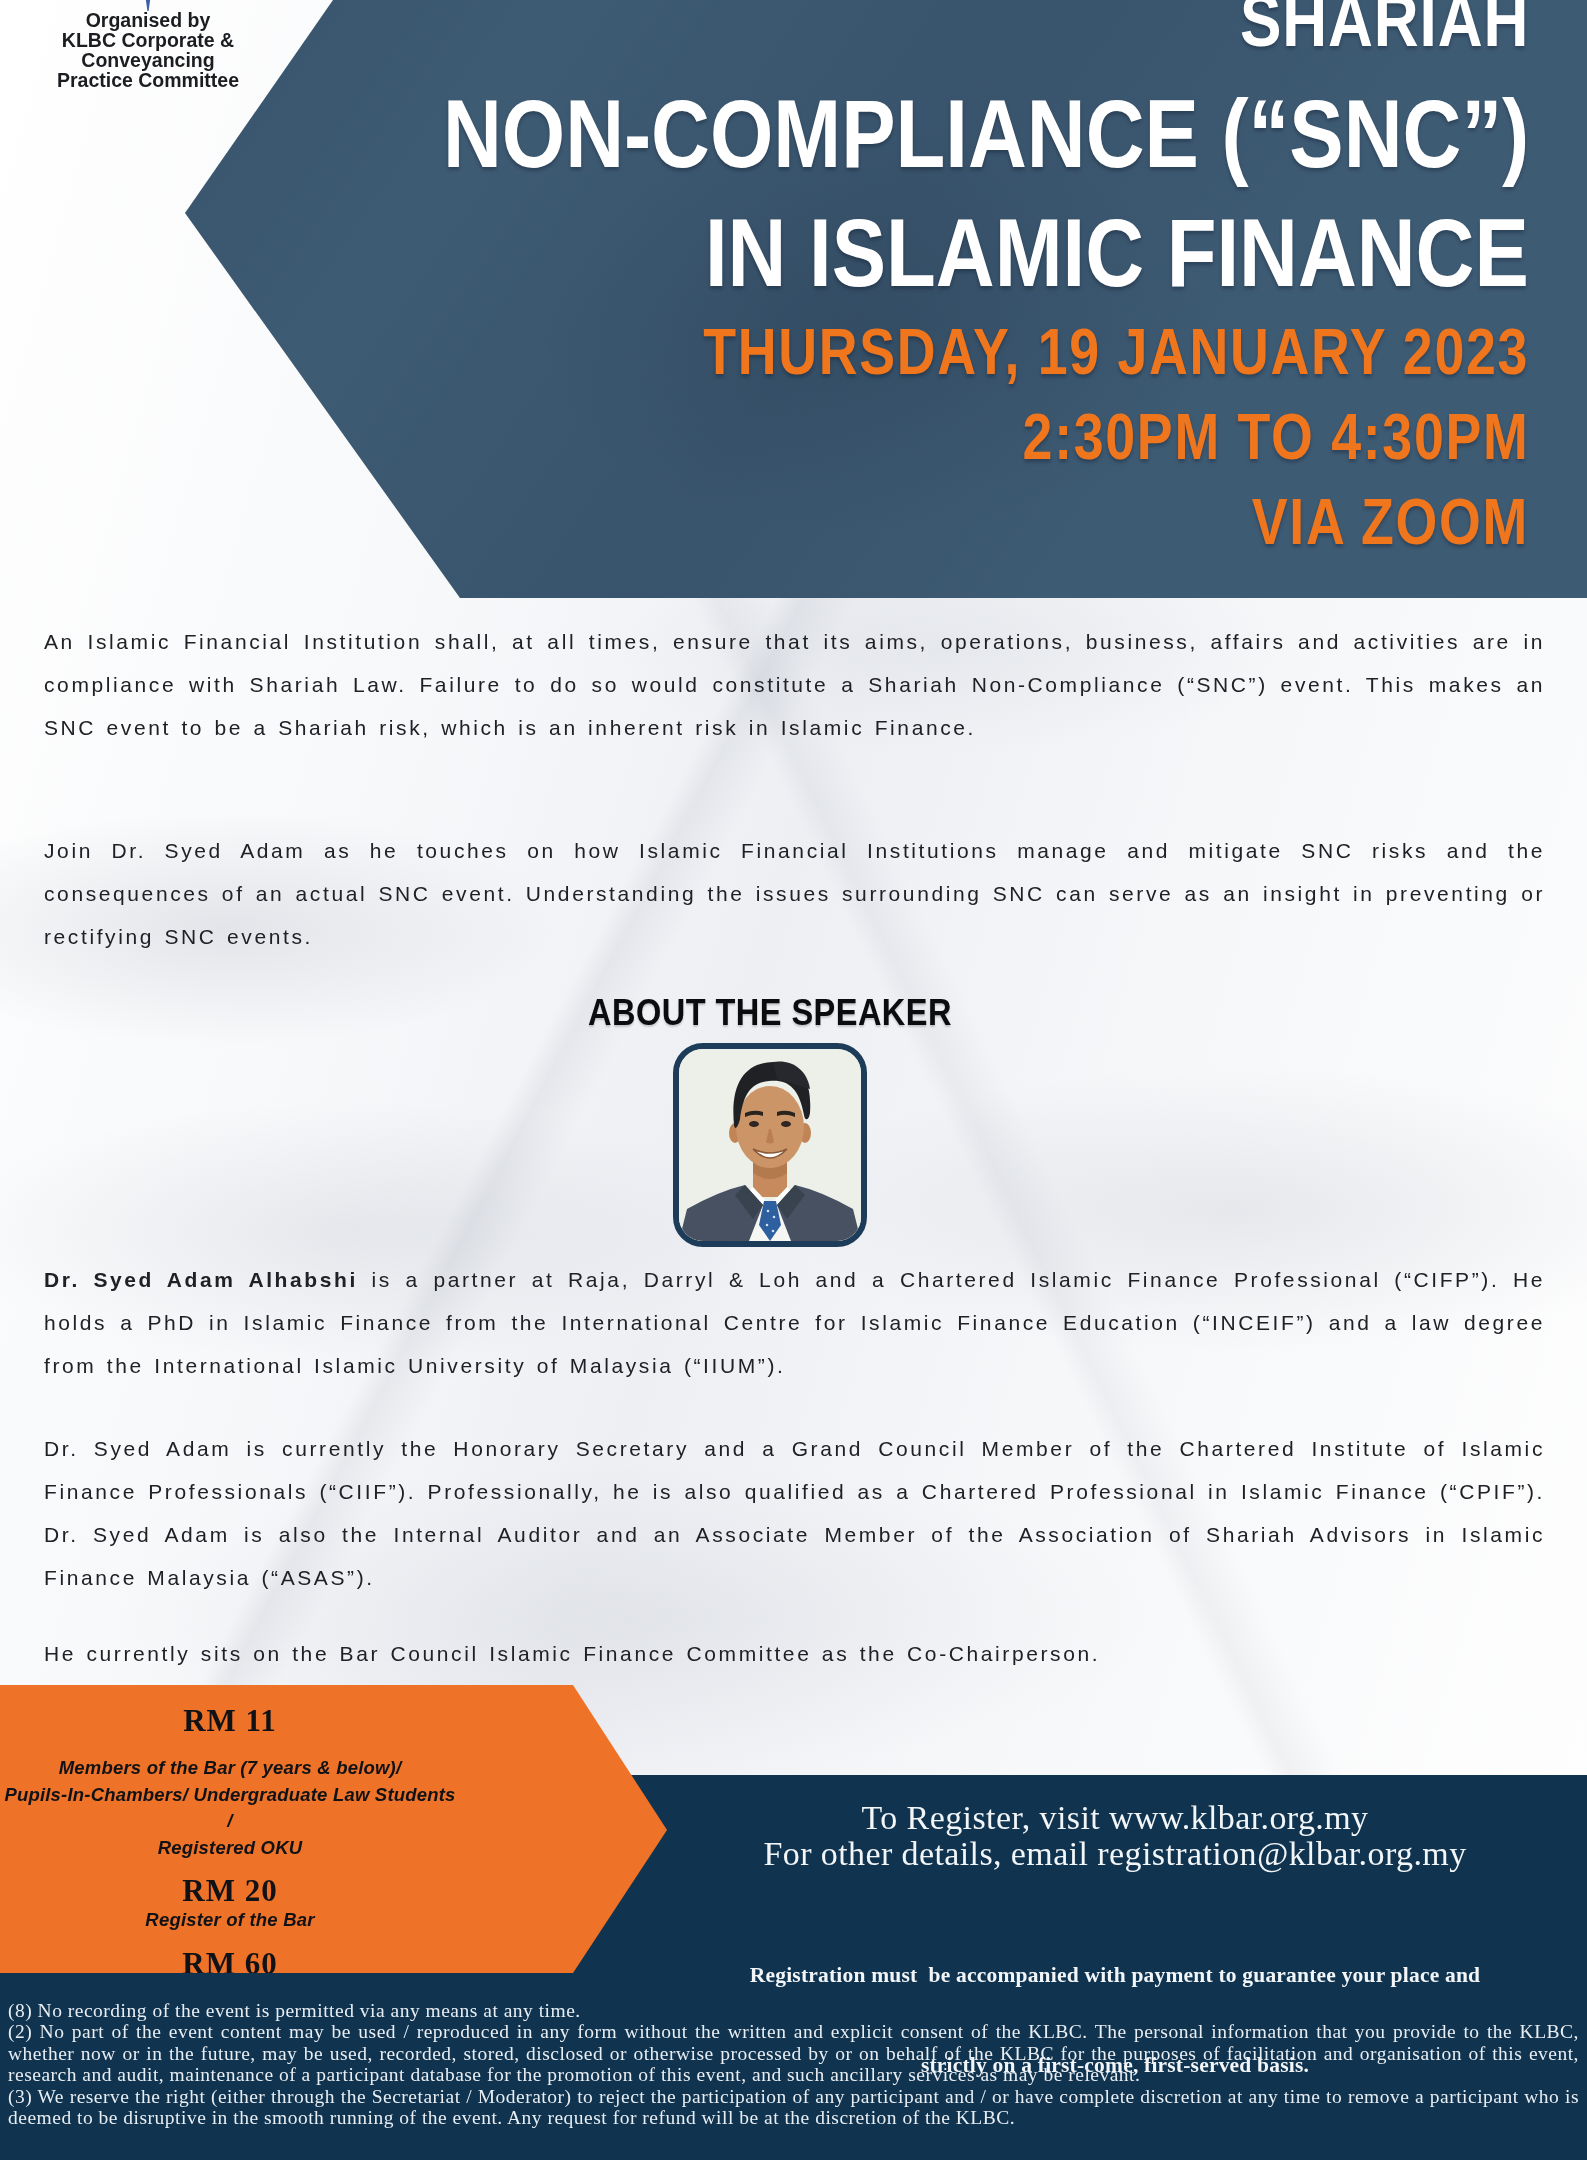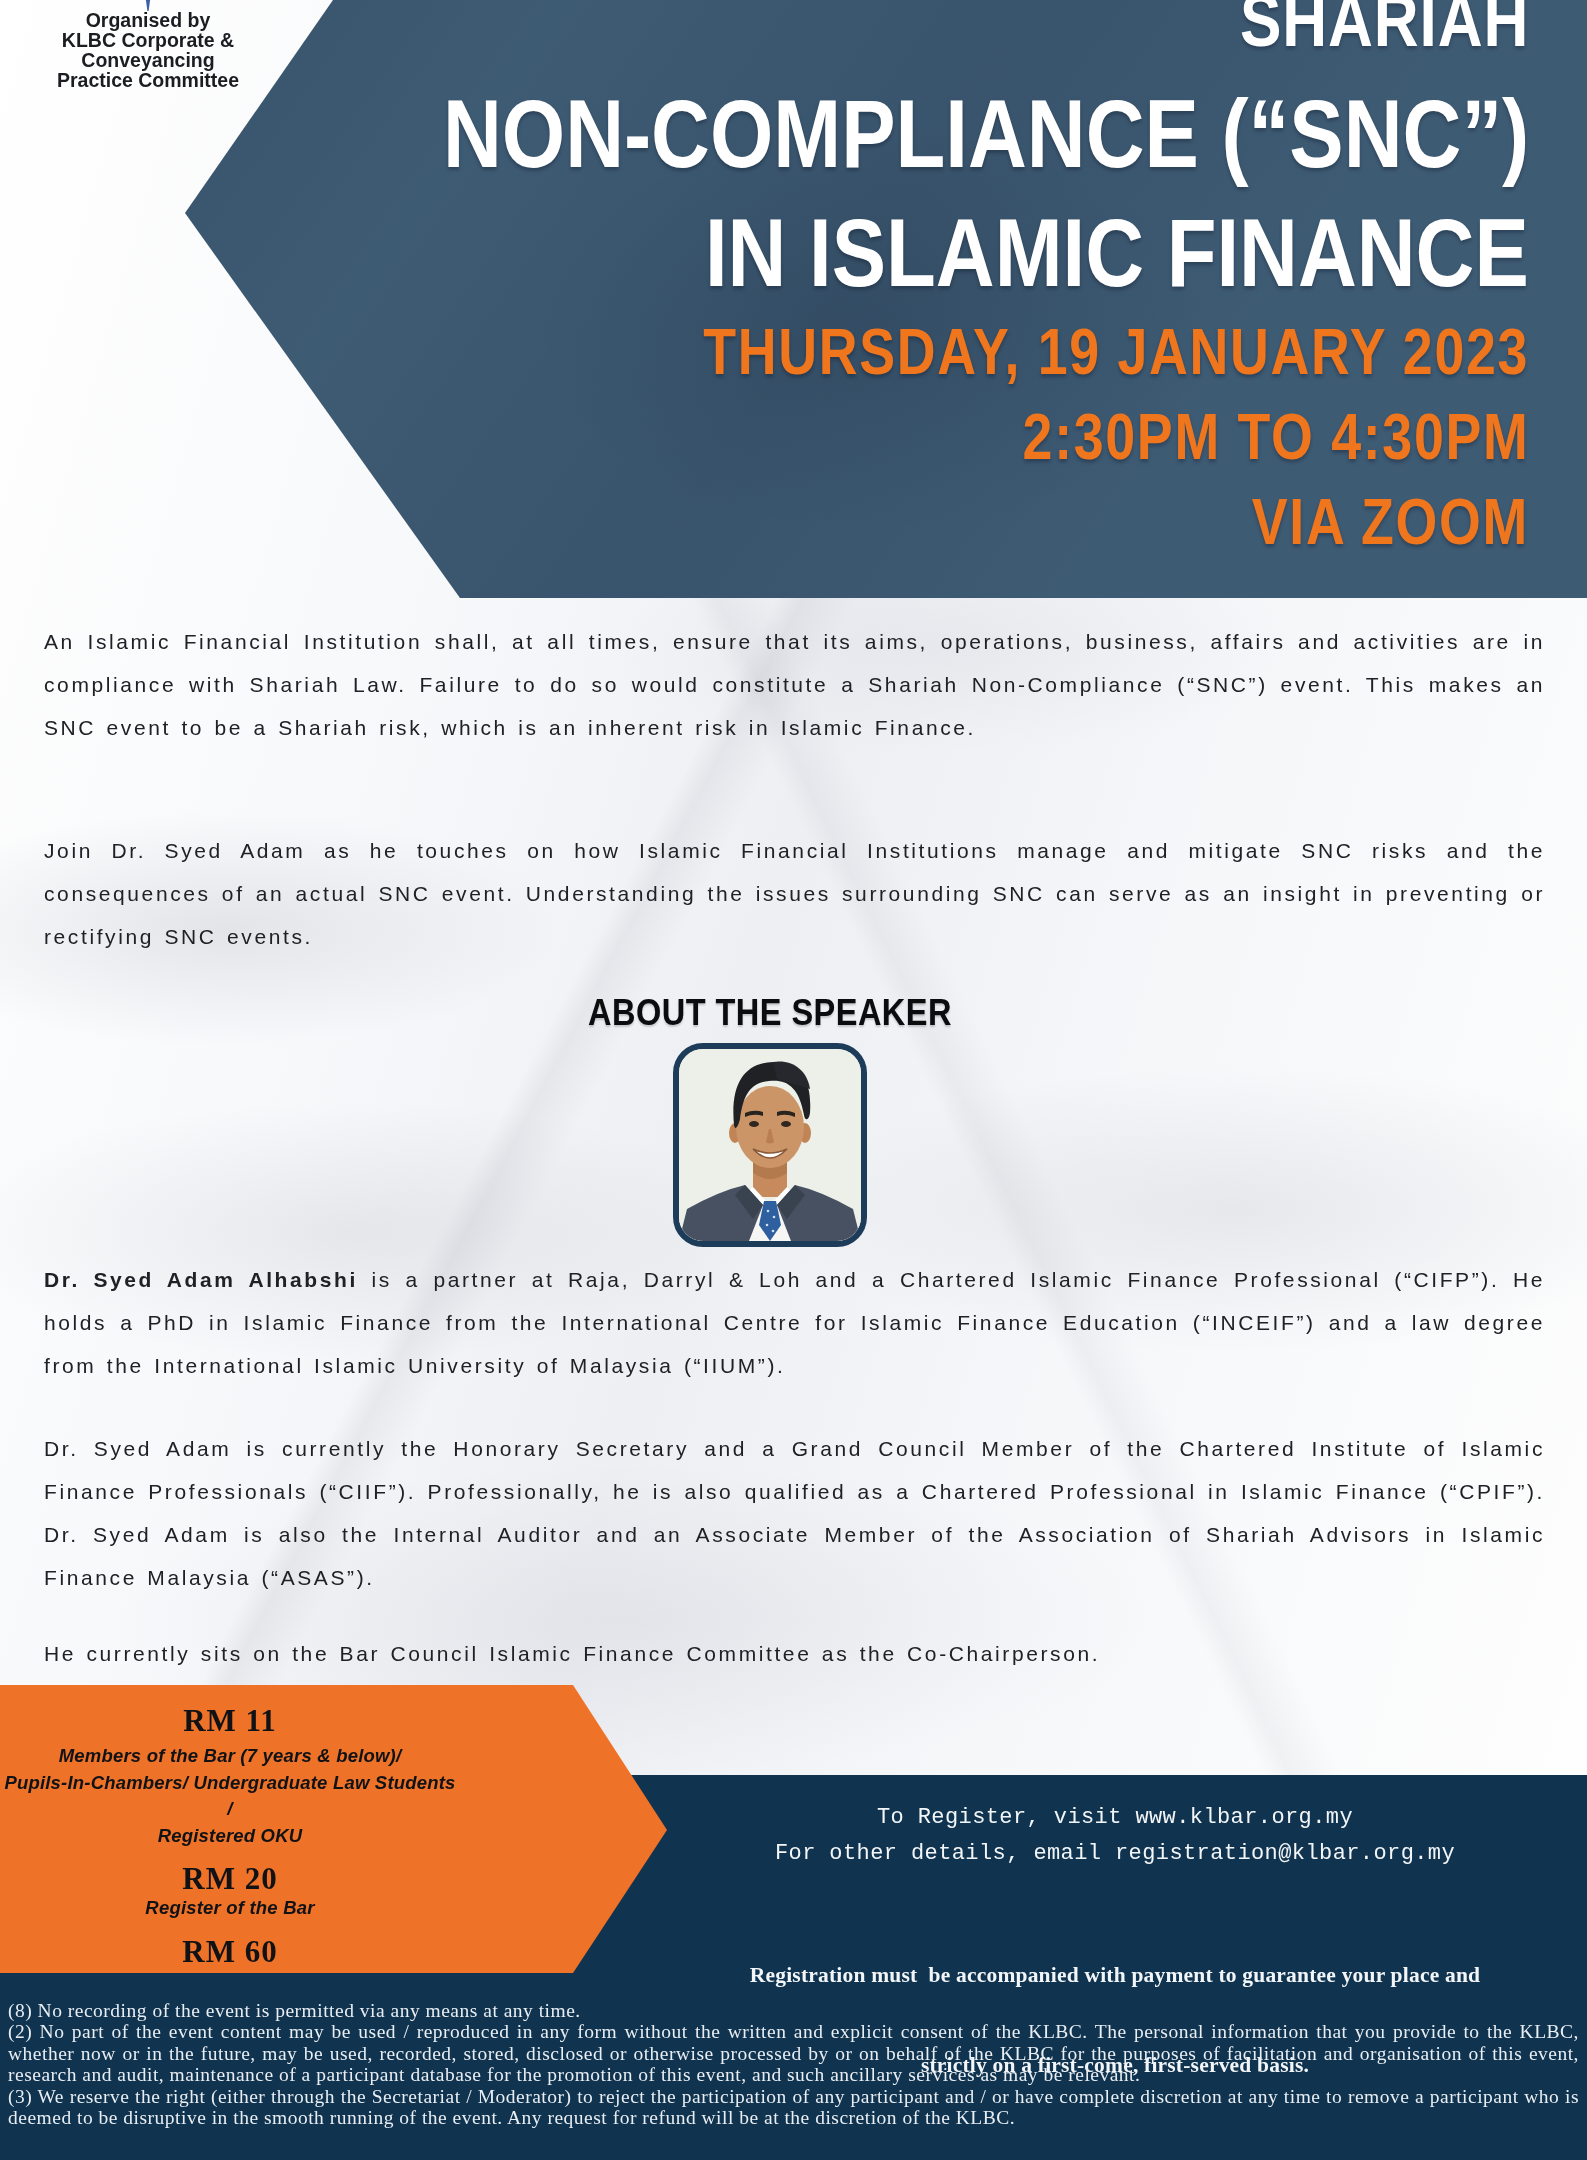--- a/index.html
+++ b/index.html
@@ -67,27 +67,27 @@
   
   .price-box{position:absolute;top:1685px;left:0;width:667px;height:288px;z-index:3;
     background:#ee7227;
     clip-path:polygon(0 0,573px 0,667px 145px,573px 288px,0 288px);}
   .price-list{position:absolute;left:0;top:0;width:460px;text-align:center;color:#101216;}
   .price{font-family:"Liberation Serif",serif;font-weight:bold;font-size:31px;line-height:32px;letter-spacing:1px;}
   .price-rm15{margin-top:20px;}
   .price-rm20{margin-top:14px;}
   .price-rm60{margin-top:14px;}
   .tier-desc{font-size:18.5px;line-height:26.5px;font-weight:bold;font-style:italic;letter-spacing:0.2px;}
-  .tier-desc.first{margin-top:6px;}
+  .tier-desc.first{margin-top:18px;}
 
   
   .navy-box{position:absolute;top:1775px;left:0;width:1587px;height:385px;background:#10334f;z-index:2;}
   .reg-block{position:absolute;left:667px;right:24px;top:25px;text-align:center;color:#f3f6f8;
     font-family:"Liberation Serif",serif;}
-  .reg-main{font-size:22px;line-height:36px;letter-spacing:0.4px;font-family:Liberation Mono, monospace;}
+  .reg-main{font-size:34px;line-height:36px;letter-spacing:0.4px;}
   .reg-note{margin-top:28px;font-size:21.5px;line-height:30px;font-weight:bold;letter-spacing:0.2px;white-space:pre-wrap;}
   .footer-notes{position:absolute;left:8px;right:8px;top:225px;color:#e9eef3;
     font-family:"Liberation Serif",serif;font-size:19.5px;line-height:21.4px;
     letter-spacing:0.5px;text-align:justify;}
   .footer-notes p{margin:0;}
 </style>
 </head>
 <body>
 
 <div class="poster">

